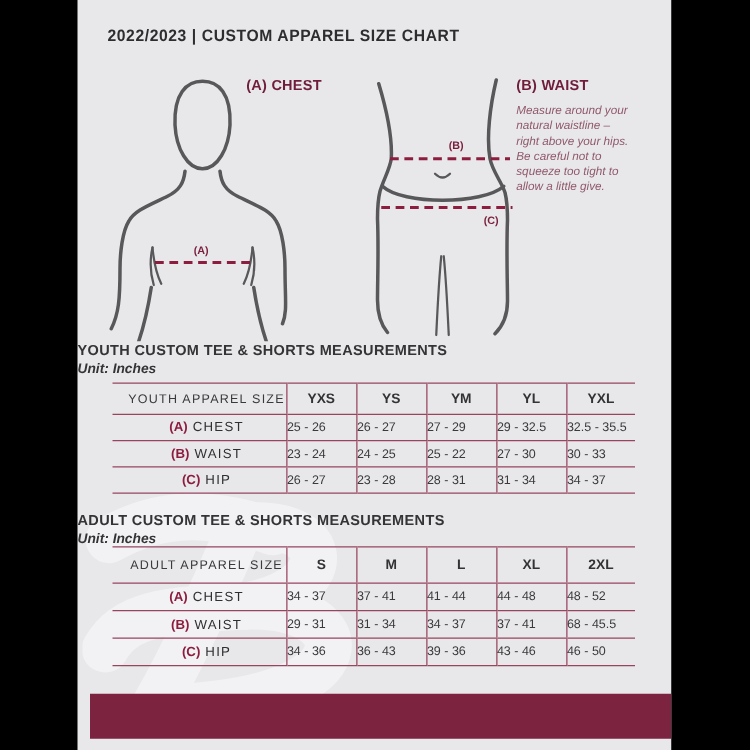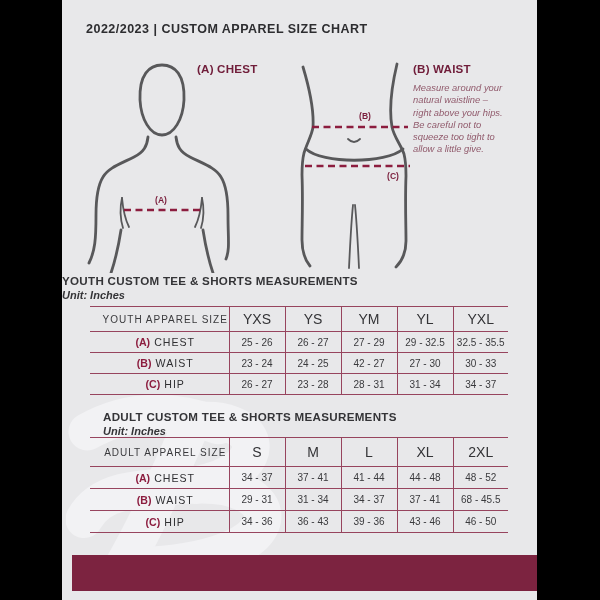--- a/index.html
+++ b/index.html
@@ -24,31 +24,31 @@
   .g-waist{left:351px;top:7px;width:122px;}
   .g-hips{left:351px;top:109px;width:124px;}
 
   
   .watermark{position:absolute;left:4px;top:388px;z-index:0;}
   .watermark svg{width:255px;height:200px;}
 
   
   .section{position:absolute;left:0;width:475px;text-align:left;z-index:1;}
   .sec-youth{top:274px;}
-  .sec-adult{top:410px;padding-left:41px;}
+  .sec-adult{top:410px;}
   .section h2{margin:0;font-size:11.6px;font-weight:800;letter-spacing:.3px;color:#343437;}
   .section .unit{margin-top:2px;font-size:11px;font-style:italic;font-weight:700;color:#343437;}
 
   table{position:absolute;left:28px;width:418px;border-collapse:collapse;table-layout:fixed;z-index:1;}
   .yt{top:306px;} .at{top:437px;}
   th,td{padding:0;border-top:1.4px solid #97445e;border-bottom:1.4px solid #97445e;}
-  th{font-size:14px;font-weight:400;color:#333336;text-align:center;}
+  th{font-size:11px;font-weight:700;color:#333336;text-align:center;}
   th.lbl,td.lbl{text-align:center;padding-left:12px;font-weight:400;letter-spacing:1px;}
   th.lbl{font-size:10px;color:#3a3a3d;}
-  td{font-size:10px;font-weight:500;color:#3a3a3d;text-align:center;}
+  td{font-size:10px;font-weight:500;color:#3a3a3d;}
   td.lbl{font-size:10.6px;color:#2f2f32;}
   td:not(.lbl),th:not(.lbl){border-left:1.3px solid #97445e;}
   .pfx{color:#8c1d3f;font-weight:800;letter-spacing:0;margin-right:4px;}
   .yt thead tr{height:25px;} .yt tbody tr{height:21px;}
   .at thead tr{height:29px;} .at tbody tr{height:22px;}
 
   .footer-bar{position:absolute;left:10px;right:0;top:555px;height:36px;background:#7c2340;z-index:2;}
 </style>
 </head>
 <body>
@@ -153,21 +153,21 @@
           <td>25 - 26</td>
           <td>26 - 27</td>
           <td>27 - 29</td>
           <td>29 - 32.5</td>
           <td>32.5 - 35.5</td>
         </tr>
         <tr>
           <td class="lbl"><span class="pfx">(B)</span><span>WAIST</span></td>
           <td>23 - 24</td>
           <td>24 - 25</td>
-          <td>42 - 27</td>
+          <td>25 - 22</td>
           <td>27 - 30</td>
           <td>30 - 33</td>
         </tr>
         <tr>
           <td class="lbl"><span class="pfx">(C)</span><span>HIP</span></td>
           <td>26 - 27</td>
           <td>23 - 28</td>
           <td>28 - 31</td>
           <td>31 - 34</td>
           <td>34 - 37</td>

